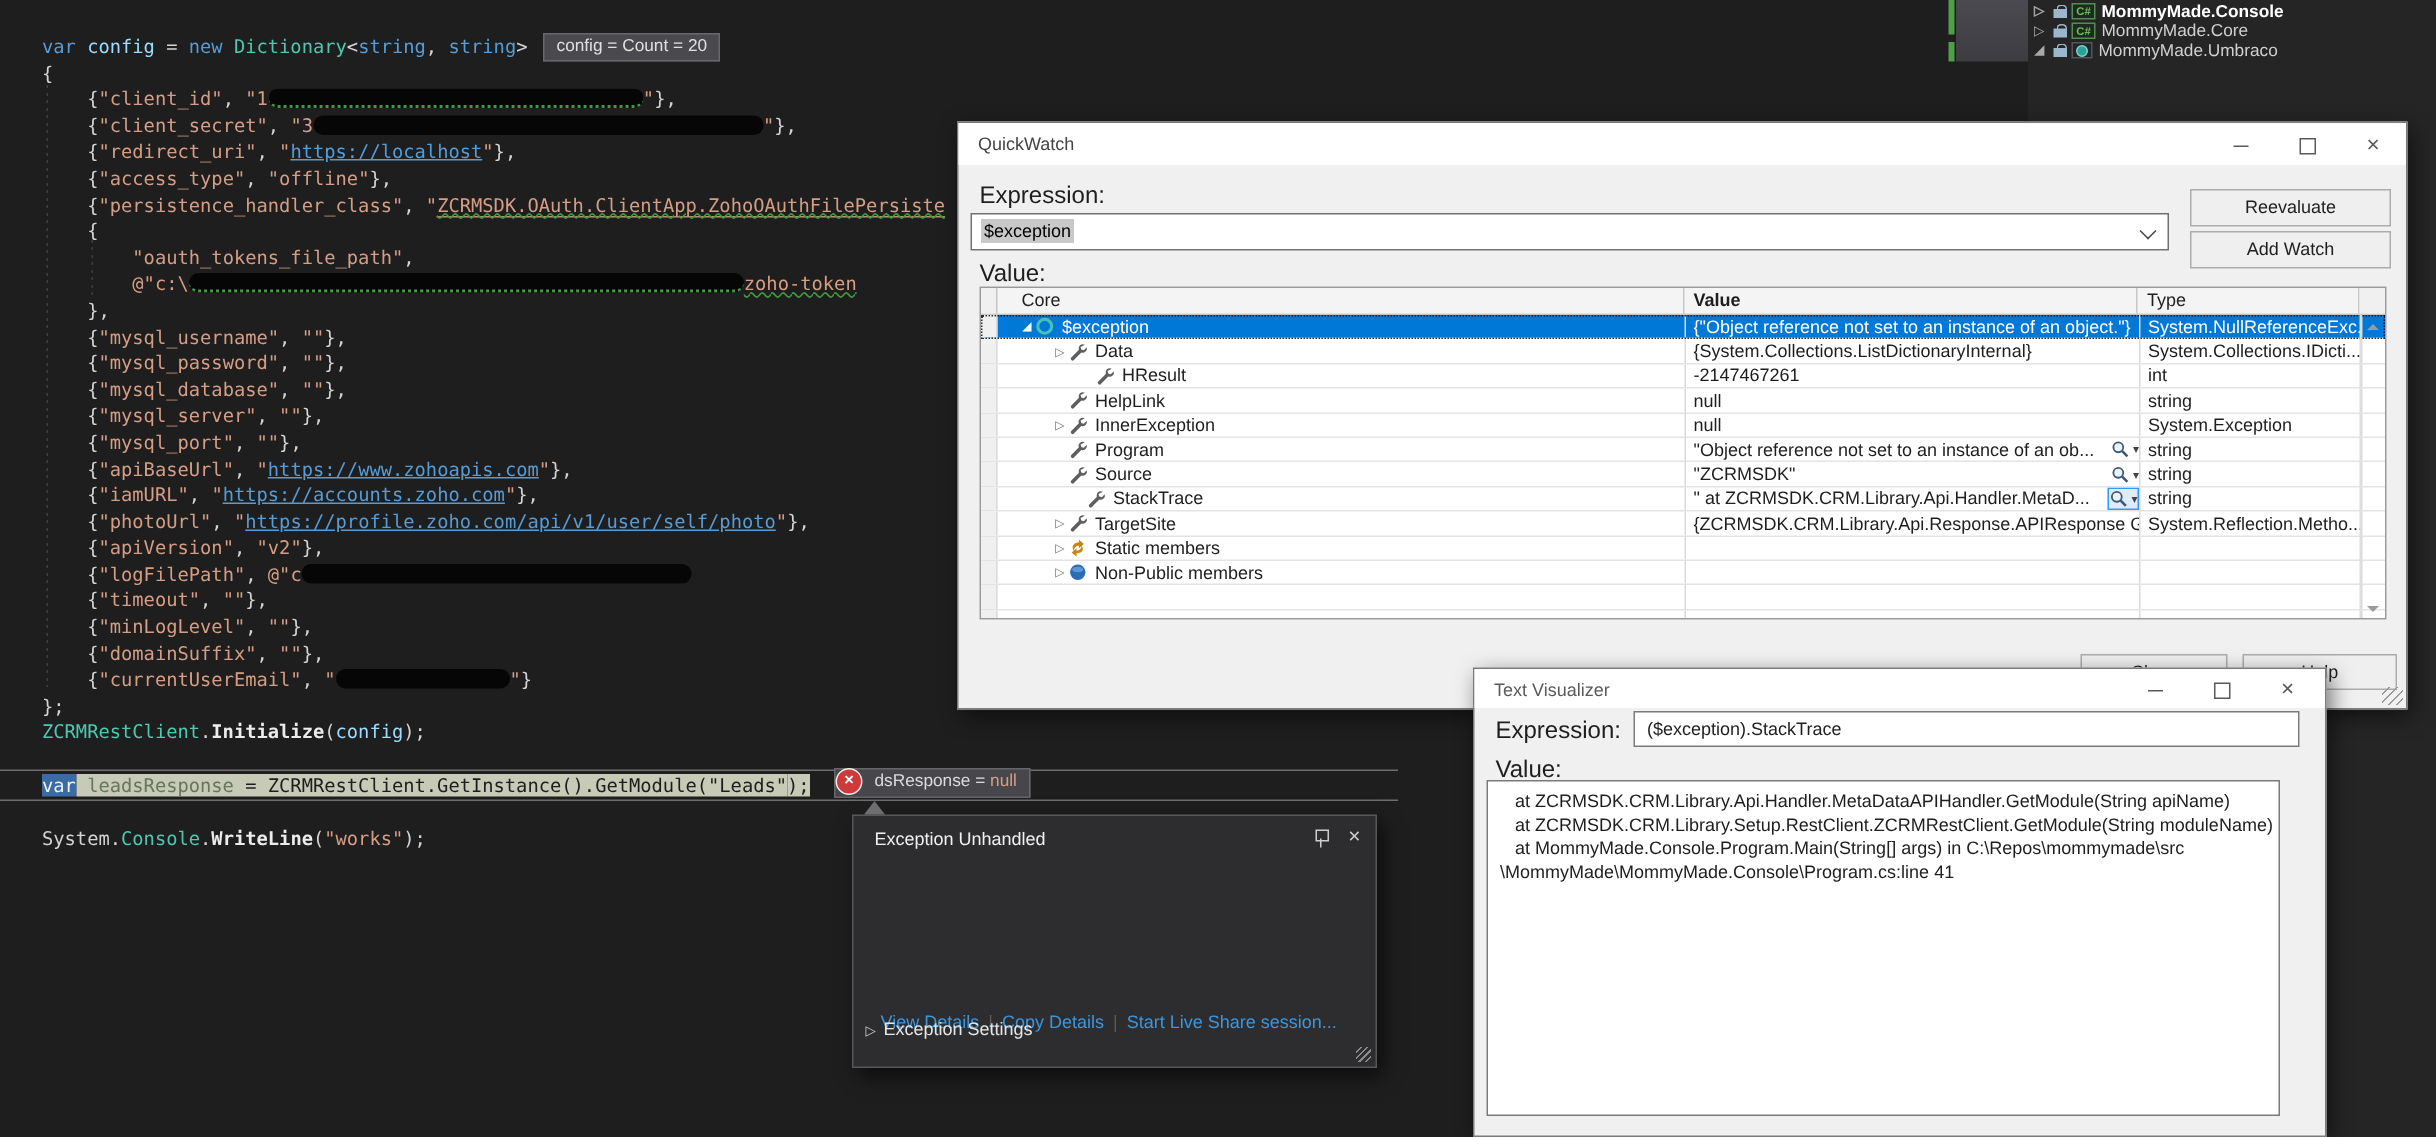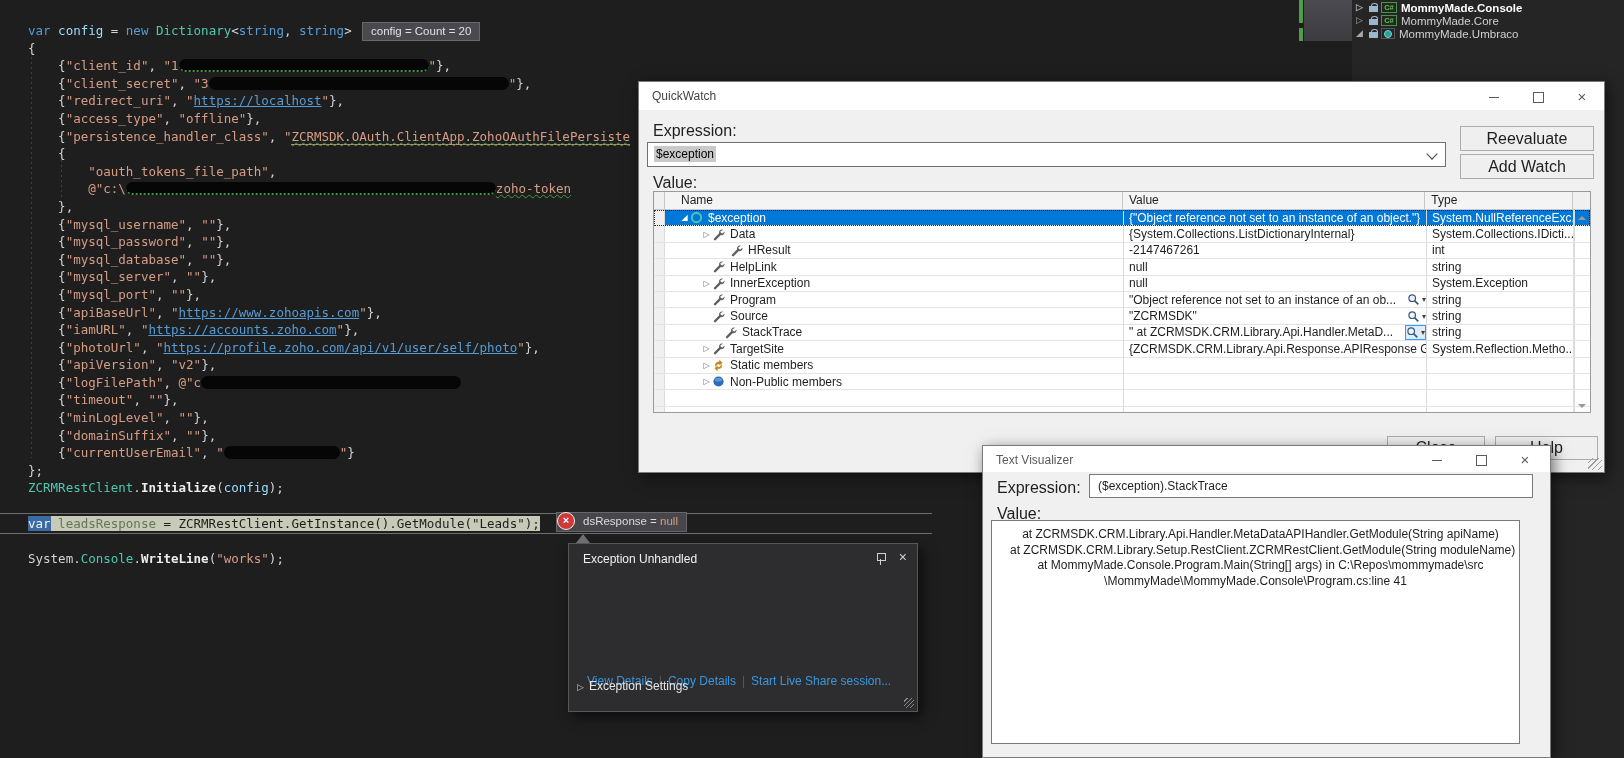--- a/index.html
+++ b/index.html
@@ -66,21 +66,21 @@
   
   .dlg { position:absolute; background:#f0f0f0; border:1px solid #7a7a7a;
     box-shadow:3px 4px 14px rgba(0,0,0,.55); }
   .dlg-title { position:absolute; left:0; top:0; right:0; height:28px; background:#ffffff; }
   .dlg-title .cap { position:absolute; left:13px; top:7px; font-size:12px; color:#444; }
   .winbtn { position:absolute; top:8px; width:14px; height:14px; text-align:center; }
   .wb-min:after { content:""; position:absolute; left:2px; top:7px; width:10px; height:1px; background:#5a5a5a;}
   .wb-max:after { content:""; position:absolute; left:2px; top:2px; width:9px; height:9px; border:1px solid #5a5a5a;}
   .wb-close { font-size:15px; line-height:13px; color:#5a5a5a; }
   .lbl { position:absolute; font-size:16px; color:#1e1e1e; }
-  .btn { position:absolute; background:#efefef; border:1px solid #acacac; font-size:16px;
+  .btn { position:absolute; background:#efefef; border:1px solid #acacac; font-size:12px;
     color:#1e1e1e; text-align:center; }
   .grip { position:absolute; width:14px; height:12px;
     background:repeating-linear-gradient(135deg, transparent 0 3px, #9a9a9a 3px 4px); }
 
   
   #quickwatch { left:638px; top:41px; width:967px; height:392px; z-index:5;margin-top:40px; }
   .combo { position:absolute; left:8px; top:60px; width:799px; height:25px; background:#fff;
     border:1px solid #707070; font-size:12px; line-height:23px; padding-left:6px; color:#000;}
   .combo .seltext { background:#c9c9c9; padding:1px 2px; }
   .combo .chev { position:absolute; right:9px; top:7px; width:8px; height:8px;
@@ -109,21 +109,21 @@
   .sb-dn { position:absolute; left:4px; bottom:6px; width:0; height:0; border:4.5px solid transparent;
     border-top-color:#9a9a9a; border-bottom-width:0;}
 
   
   #textvis { left:982px; top:445px; width:569px; height:313px; z-index:5; }
   #textvis .dlg-title { height:26px; }
   .tv-exprbox { position:absolute; left:106px; top:28px; width:444px; height:24px; background:#fff;
     border:1px solid #7a7a7a; font-size:12px; line-height:22px; padding-left:8px; color:#1e1e1e;}
   .tv-valuebox { position:absolute; left:8px; top:74px; width:529px; height:224px; background:#fff;
     border:1px solid #7a7a7a; padding:6px 8px; font-size:12px; line-height:15.6px; color:#1e1e1e;
-    white-space:pre; overflow:hidden;text-align:center;}
+    white-space:pre; overflow:hidden;}
 
   
   #excpopup { position:absolute; left:568px; top:543px; width:350px; height:169px; background:#2d2d30;
     border:1px solid #575757; box-shadow:4px 5px 12px rgba(0,0,0,.6); z-index:6;
     font-size:12px; color:#e6e6e6;}
   .notch { position:absolute; left:576px; top:534px; width:0; height:0; z-index:7;
     border-left:7px solid transparent; border-right:7px solid transparent; border-bottom:9px solid #6e6e70;}
   #excpopup .ptitle { position:absolute; left:14px; top:8px; color:#f0f0f0;}
   .pin { position:absolute; right:32px; top:9px; width:9px; height:12px;}
   .pin:before { content:""; position:absolute; left:1px; top:0; width:7px; height:6px; border:1px solid #cfcfcf;}
@@ -195,22 +195,22 @@
       <span class="seltext">$exception</span>
       <span class="chev"></span>
     </div>
     <div class="btn" style="left:821px; top:44px; width:134px; height:25px; line-height:23px;">Reevaluate</div>
     <div class="btn" style="left:821px; top:72px; width:134px; height:25px; line-height:23px;">Add Watch</div>
     <span class="lbl" style="left:14px; top:92px;">Value:</span>
 
     <div class="qw-grid">
       <div class="qw-head">
         <div class="c-gut" style="padding-left:0;"></div>
-        <div style="width:459px;">Name</div>
-        <div style="width:303px; padding-left:6px;">Value</div>
+        <div style="width:459px;">Core</div>
+        <div style="width:303px; padding-left:6px;font-weight:bold;">Value</div>
         <div style="width:148px; padding-left:6px;">Type</div>
         <div class="c-sb" style="border-right:none;"></div>
       </div>
       <div id="qw-rows" style="position:relative;">
           <div class="qw-row sel">
             <div class="cell c-gut"></div>
             <div class="cell c-name" style="padding-left:14px;">
               <span class="tree-exp">◢</span>
               <span class="row-icon">
                 <svg width="13" height="13" viewBox="0 0 14 14">

